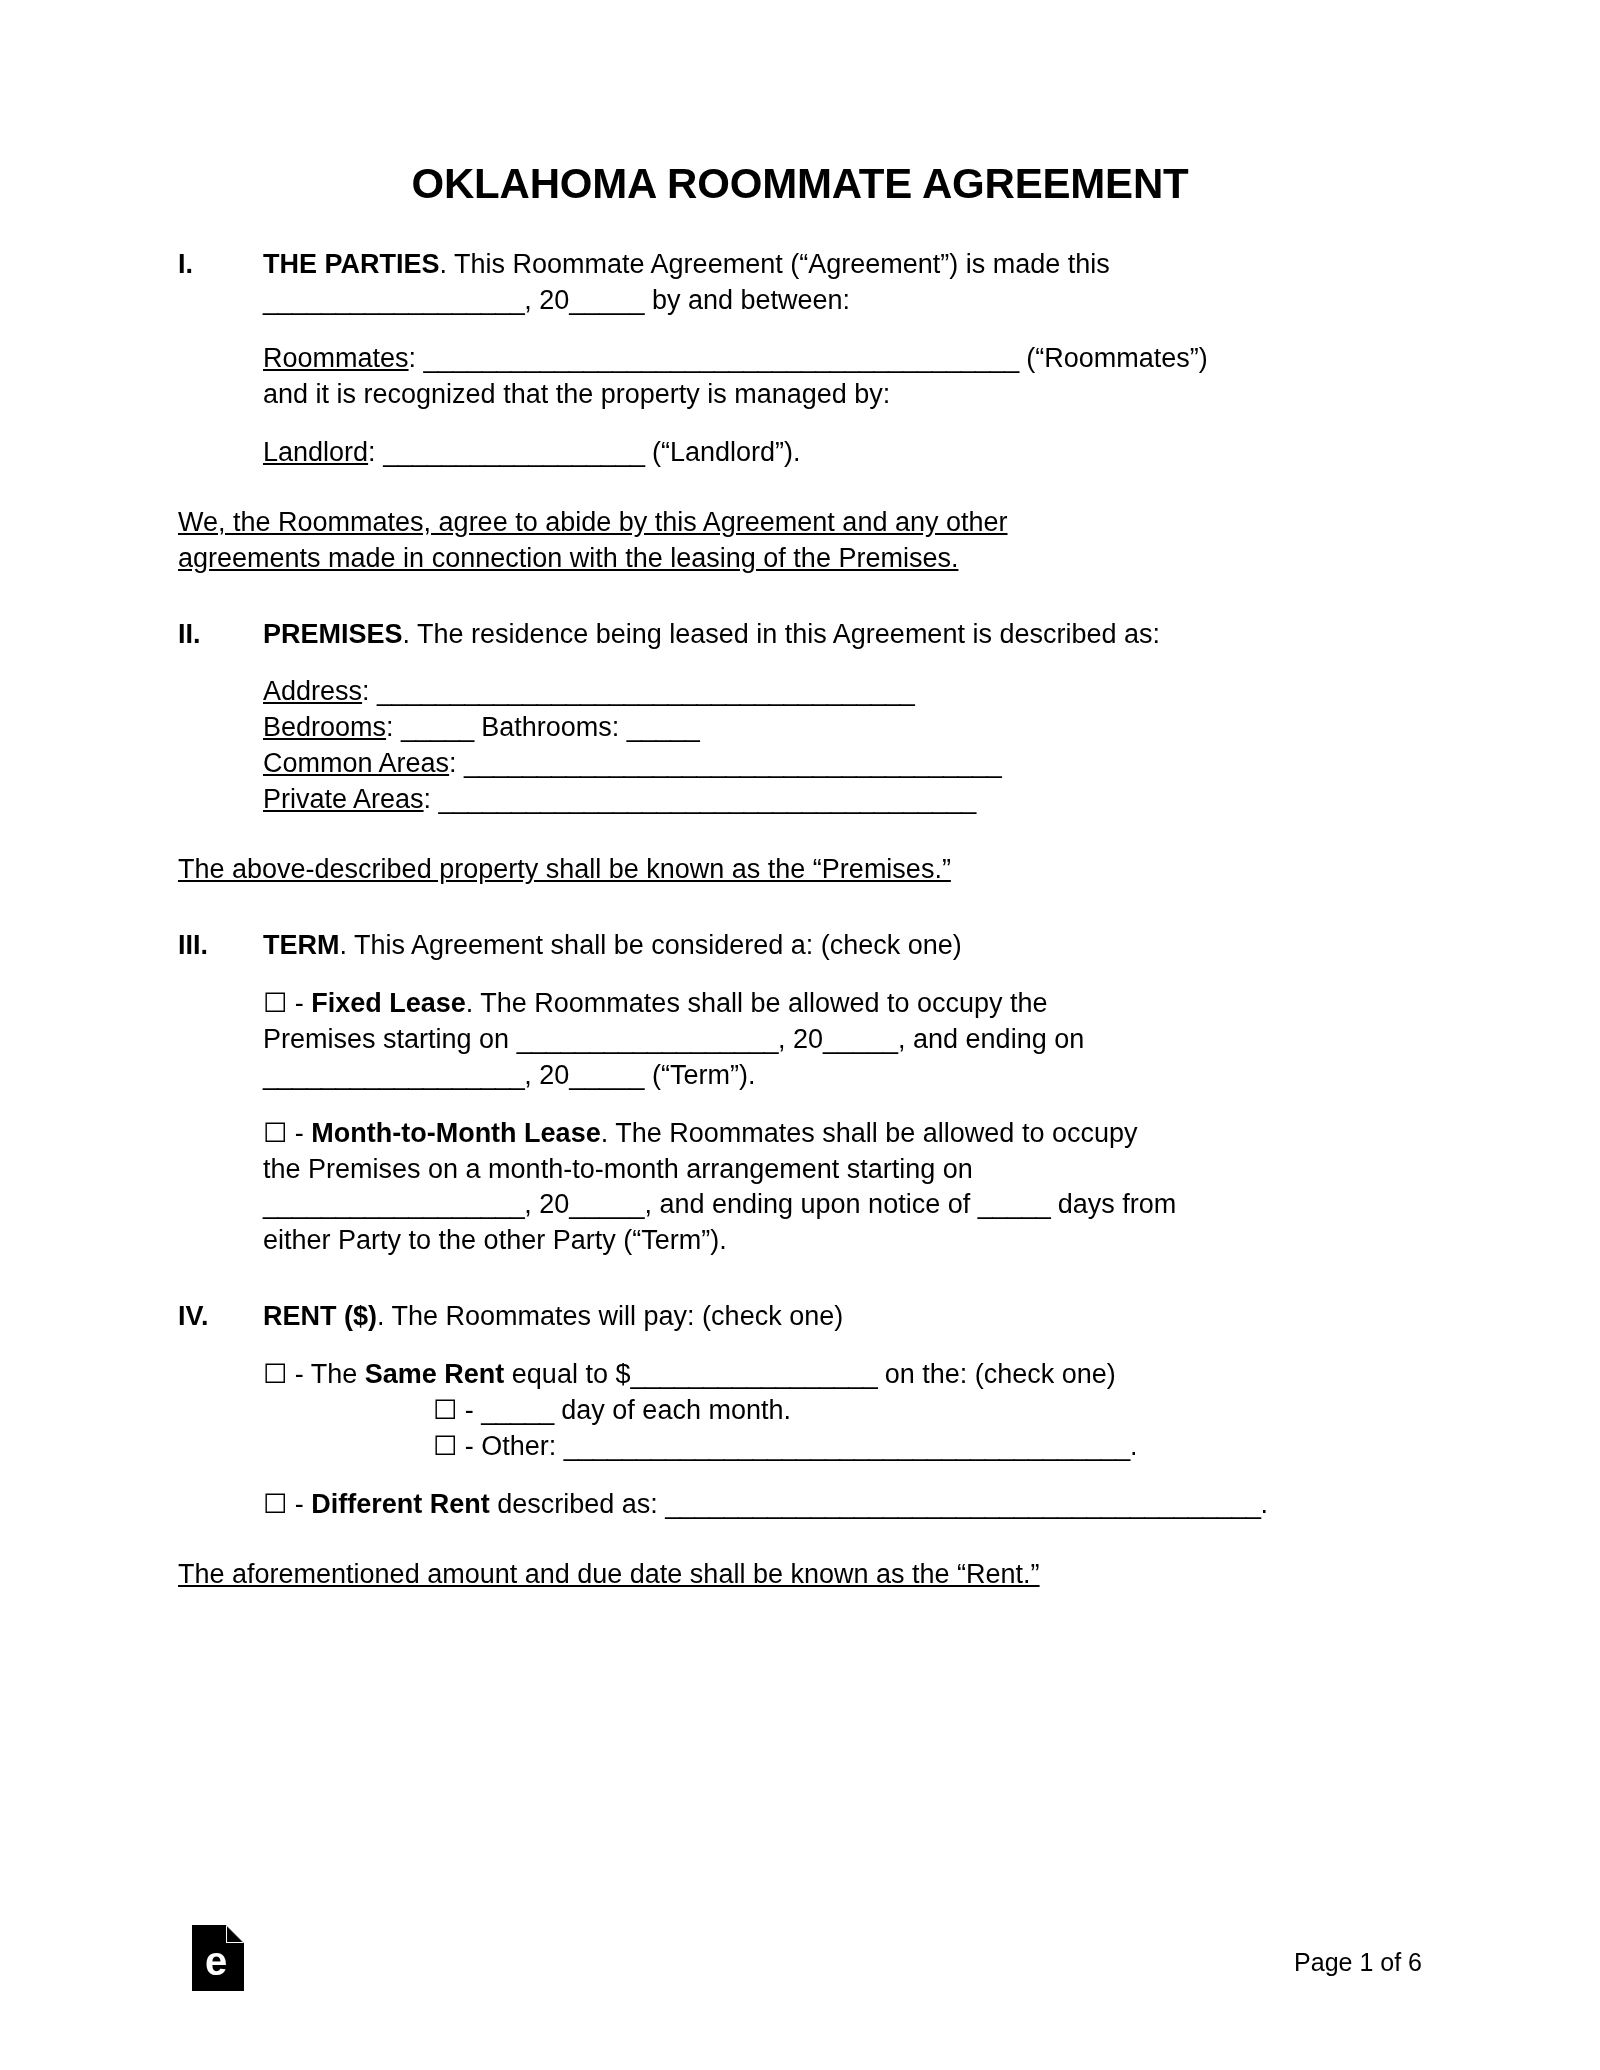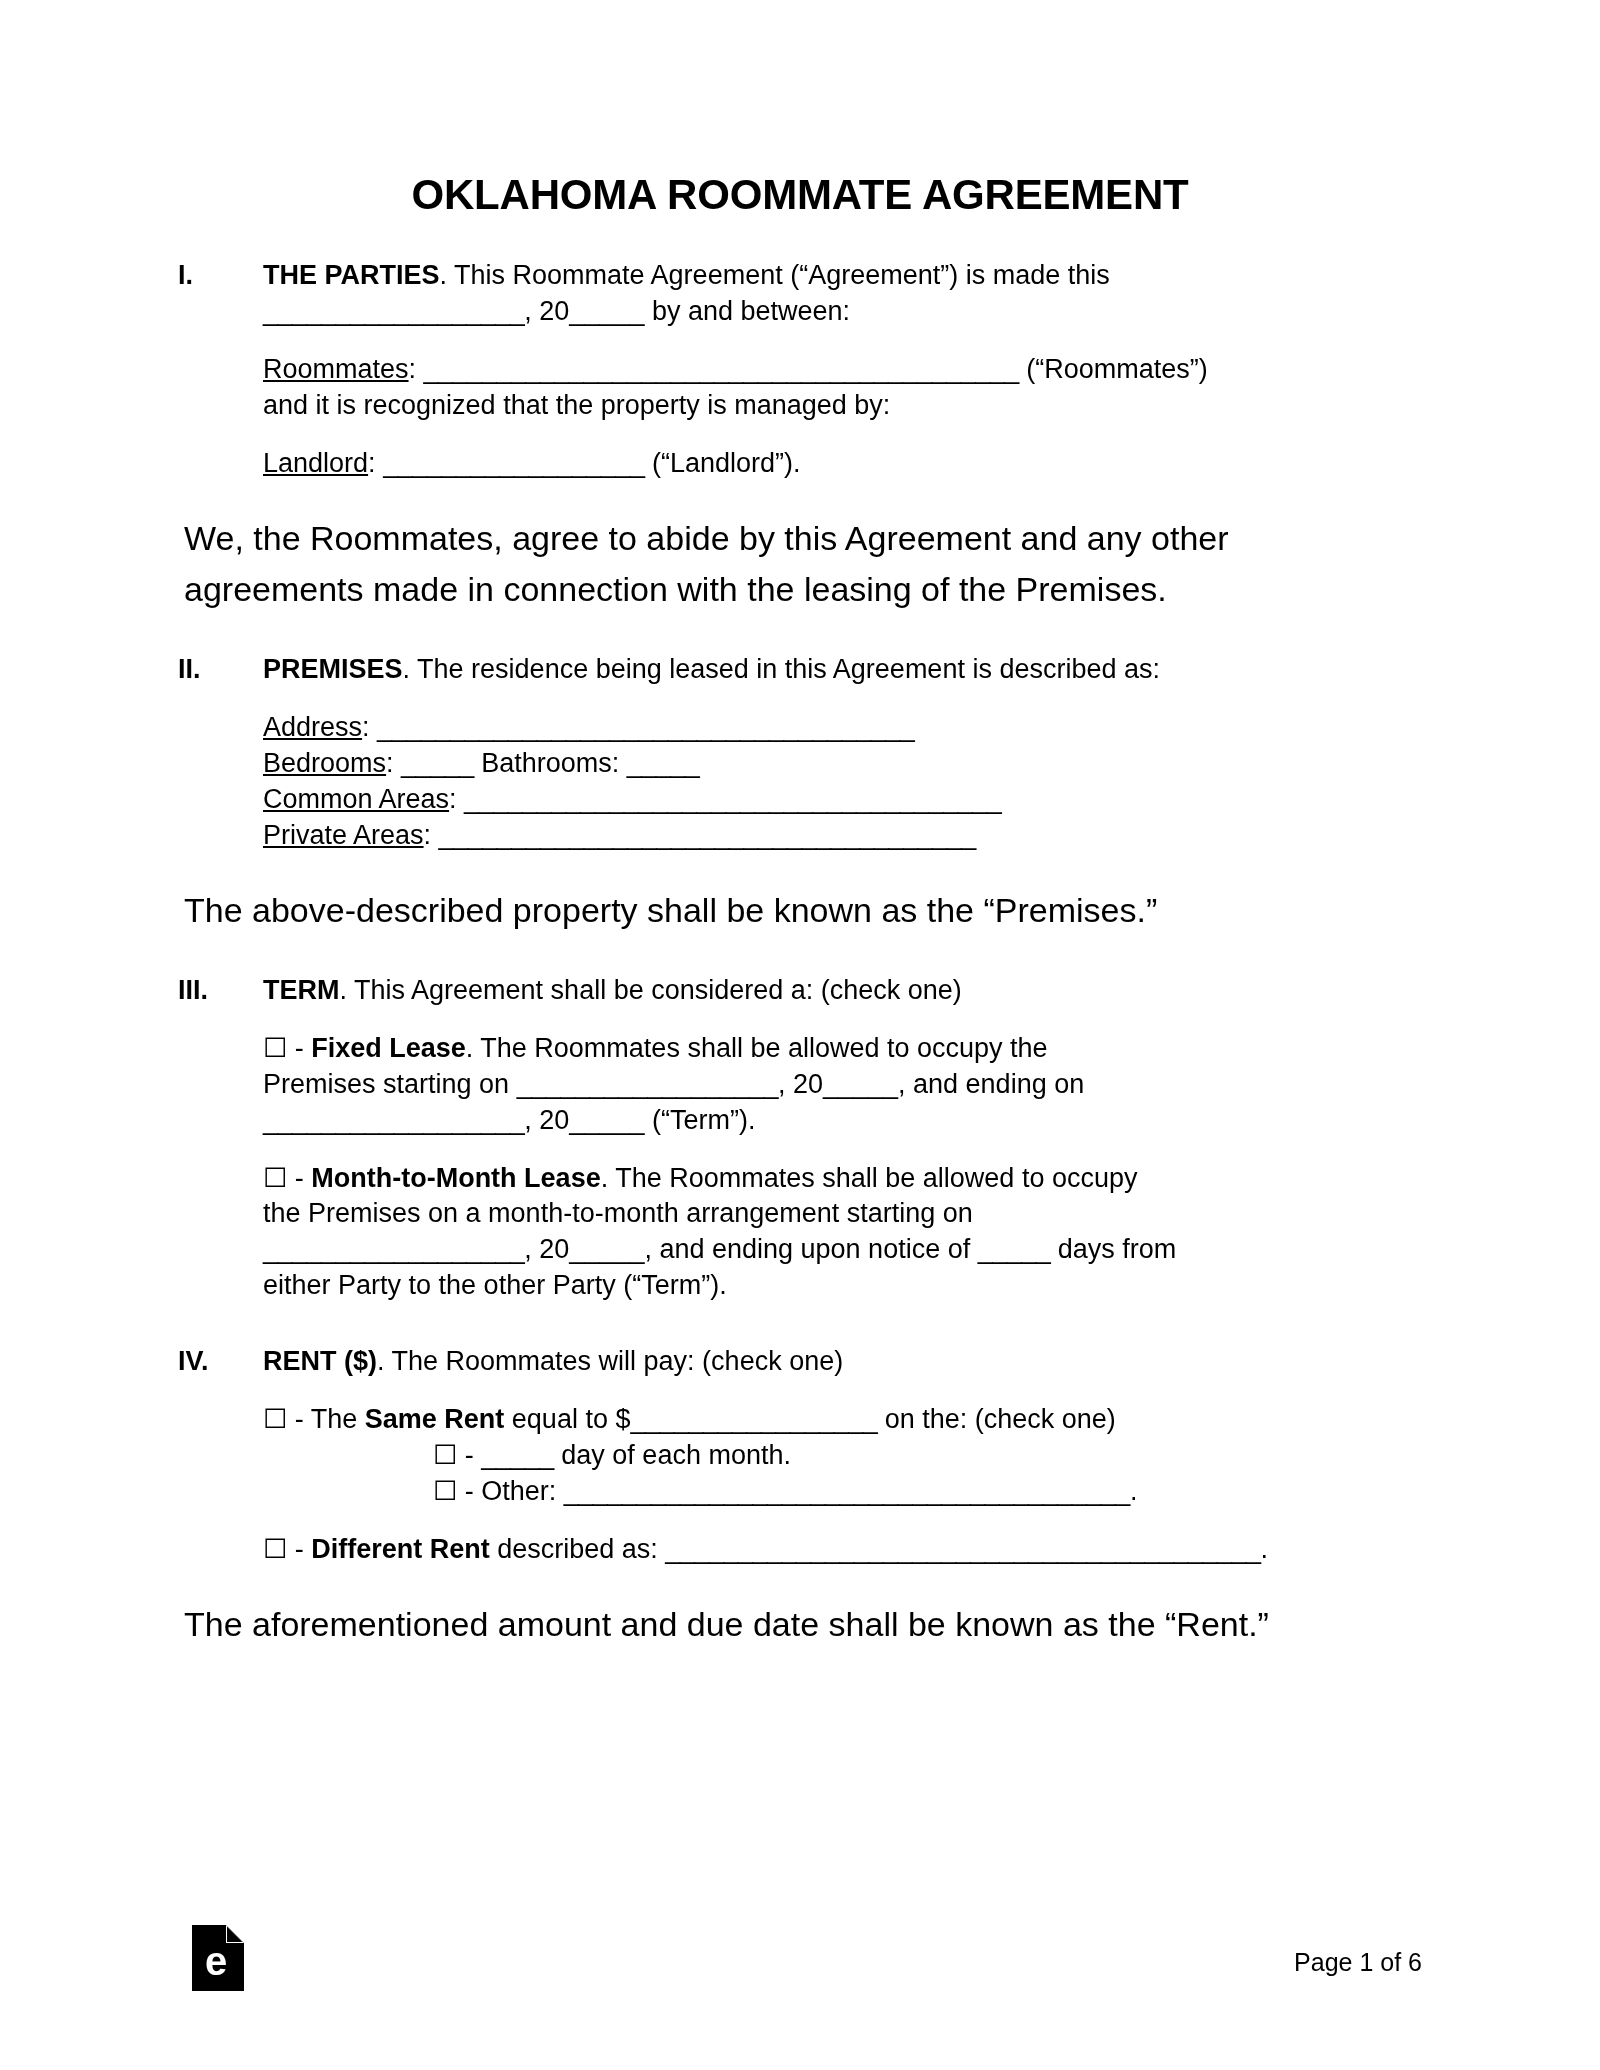--- a/index.html
+++ b/index.html
@@ -26,21 +26,21 @@
     top: 0;
     width: 1244px;
   }
 
   
   .doc-title {
     text-align: center;
     font-size: 42px;
     font-weight: bold;
     letter-spacing: -0.2px;
-    margin: 12px;
+    margin: 1px;
     padding-top: 160px;
     padding-bottom: 0;
     line-height: 1.1;
   }
 
   
   .section {
     display: flex;
     align-items: flex-start;
     margin-top: 40px;
@@ -53,23 +53,24 @@
     line-height: 1.33;
   }
   .sec-body {
     flex: 1 1 auto;
     font-size: 27px;
     line-height: 1.33;
   }
   .sec-body b { font-weight: bold; }
 
   .para {
-    font-size: 34px;
-    line-height: 1.33;
-    margin: 6px;
+    font-size: 27px;
+    line-height: 1.33;
+    margin: 0;
+    text-decoration: underline;
   }
   .gap { margin-top: 27px; }
   .gap-lg { margin-top: 34px; }
 
   
   .indent1 {
     margin-left: 85px;
     font-size: 27px;
     line-height: 1.33;
     margin-top: 22px;

